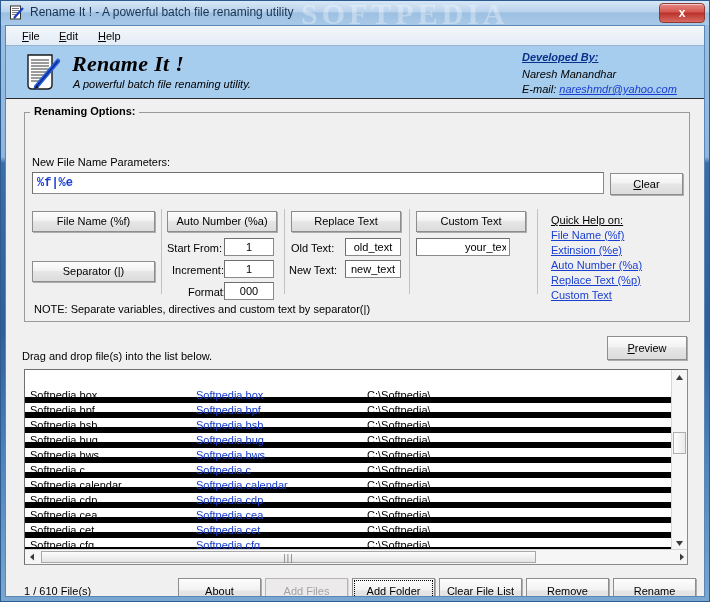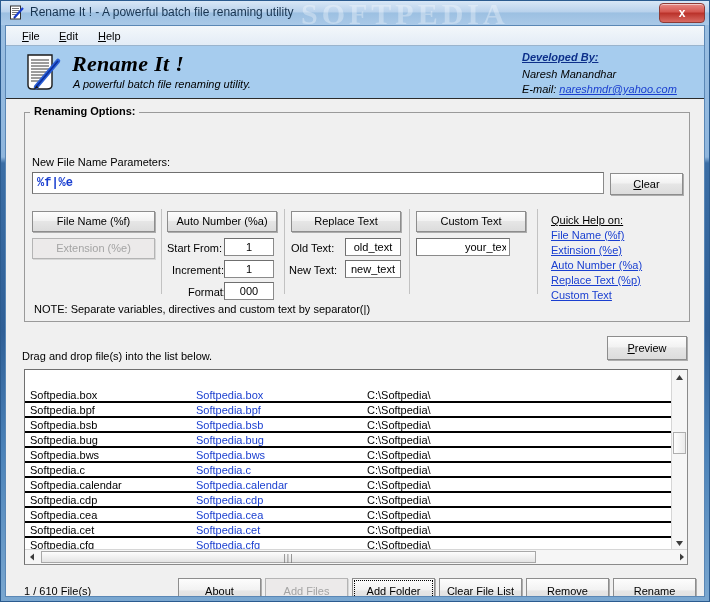--- a/index.html
+++ b/index.html
@@ -199,21 +199,21 @@
   }
   .hcell {
     position: absolute; top: 0; height: 17px;
     border-right: 1px solid #b5b5b5;
     font-size: 11px; color: #000;
     padding: 2px 0 0 5px;
     cursor: pointer;
     overflow: hidden; white-space: nowrap;
   }
   #rows { position: absolute; left: 0; top: 18px; width: 648px; height: 163px; overflow: hidden; }
-  .row { position: relative; height: 15px; border-bottom: 2px solid #000000; }
+  .row { position: relative; height: 15px; border-bottom: 6px solid #000000; }
   .cell {
     position: absolute; top: 0; height: 15px;
     font-size: 11px; line-height: 15px;
     padding-left: 5px;
     white-space: nowrap; overflow: hidden;
   }
   .c-old { left: 0;   width: 165px; color: #000; }
   .c-new { left: 166px; width: 170px; color: #1a3fd0; }
   .c-path{ left: 337px; width: 223px; color: #000; }
   .c-stat{ left: 561px; width: 87px; color: #000; }
@@ -312,21 +312,21 @@
     </div>
 
     <fieldset id="optgroup"></fieldset>
     <div id="optgroup-title">Renaming Options:</div>
 
     <div class="lbl" style="left:26px; top:130px;">New File Name Parameters:</div>
     <input id="params-input" class="tbox" type="text" value="%f|%e" style="">
     <div class="btn" style="left:604px; top:147px; width:73px; height:22px; line-height:20px;"><u>C</u>lear</div>
 
     <div class="btn" style="left:26px; top:185px; width:123px; height:21px; line-height:19px;">File Name (%f)</div>
-    <div class="btn disabled" style="left:26px; top:212px; width:123px; height:21px; line-height:19px;">Extension (%e)</div>
+    <div class="btn" style="left:26px; top:235px; width:123px; height:21px; line-height:19px;">Separator (|)</div>
 
     <div class="vsep" style="left:155px; top:183px; height:85px;"></div>
 
     <div class="btn" style="left:161px; top:185px; width:110px; height:21px; line-height:19px;">Auto Number (%a)</div>
     <div class="lbl" style="left:161px; top:216px;">Start From:</div>
     <input class="tbox numbox" style="left: 218px; top: 212px; width: 50px;" type="text" value="1">
     <div class="lbl" style="left:166px; top:238px;">Increment:</div>
     <input class="tbox numbox" style="left: 218px; top: 234px; width: 50px;" type="text" value="1">
     <div class="lbl" style="left:182px; top:260px;">Format:</div>
     <input class="tbox numbox" style="left: 218px; top: 256px; width: 50px;" type="text" value="000">

